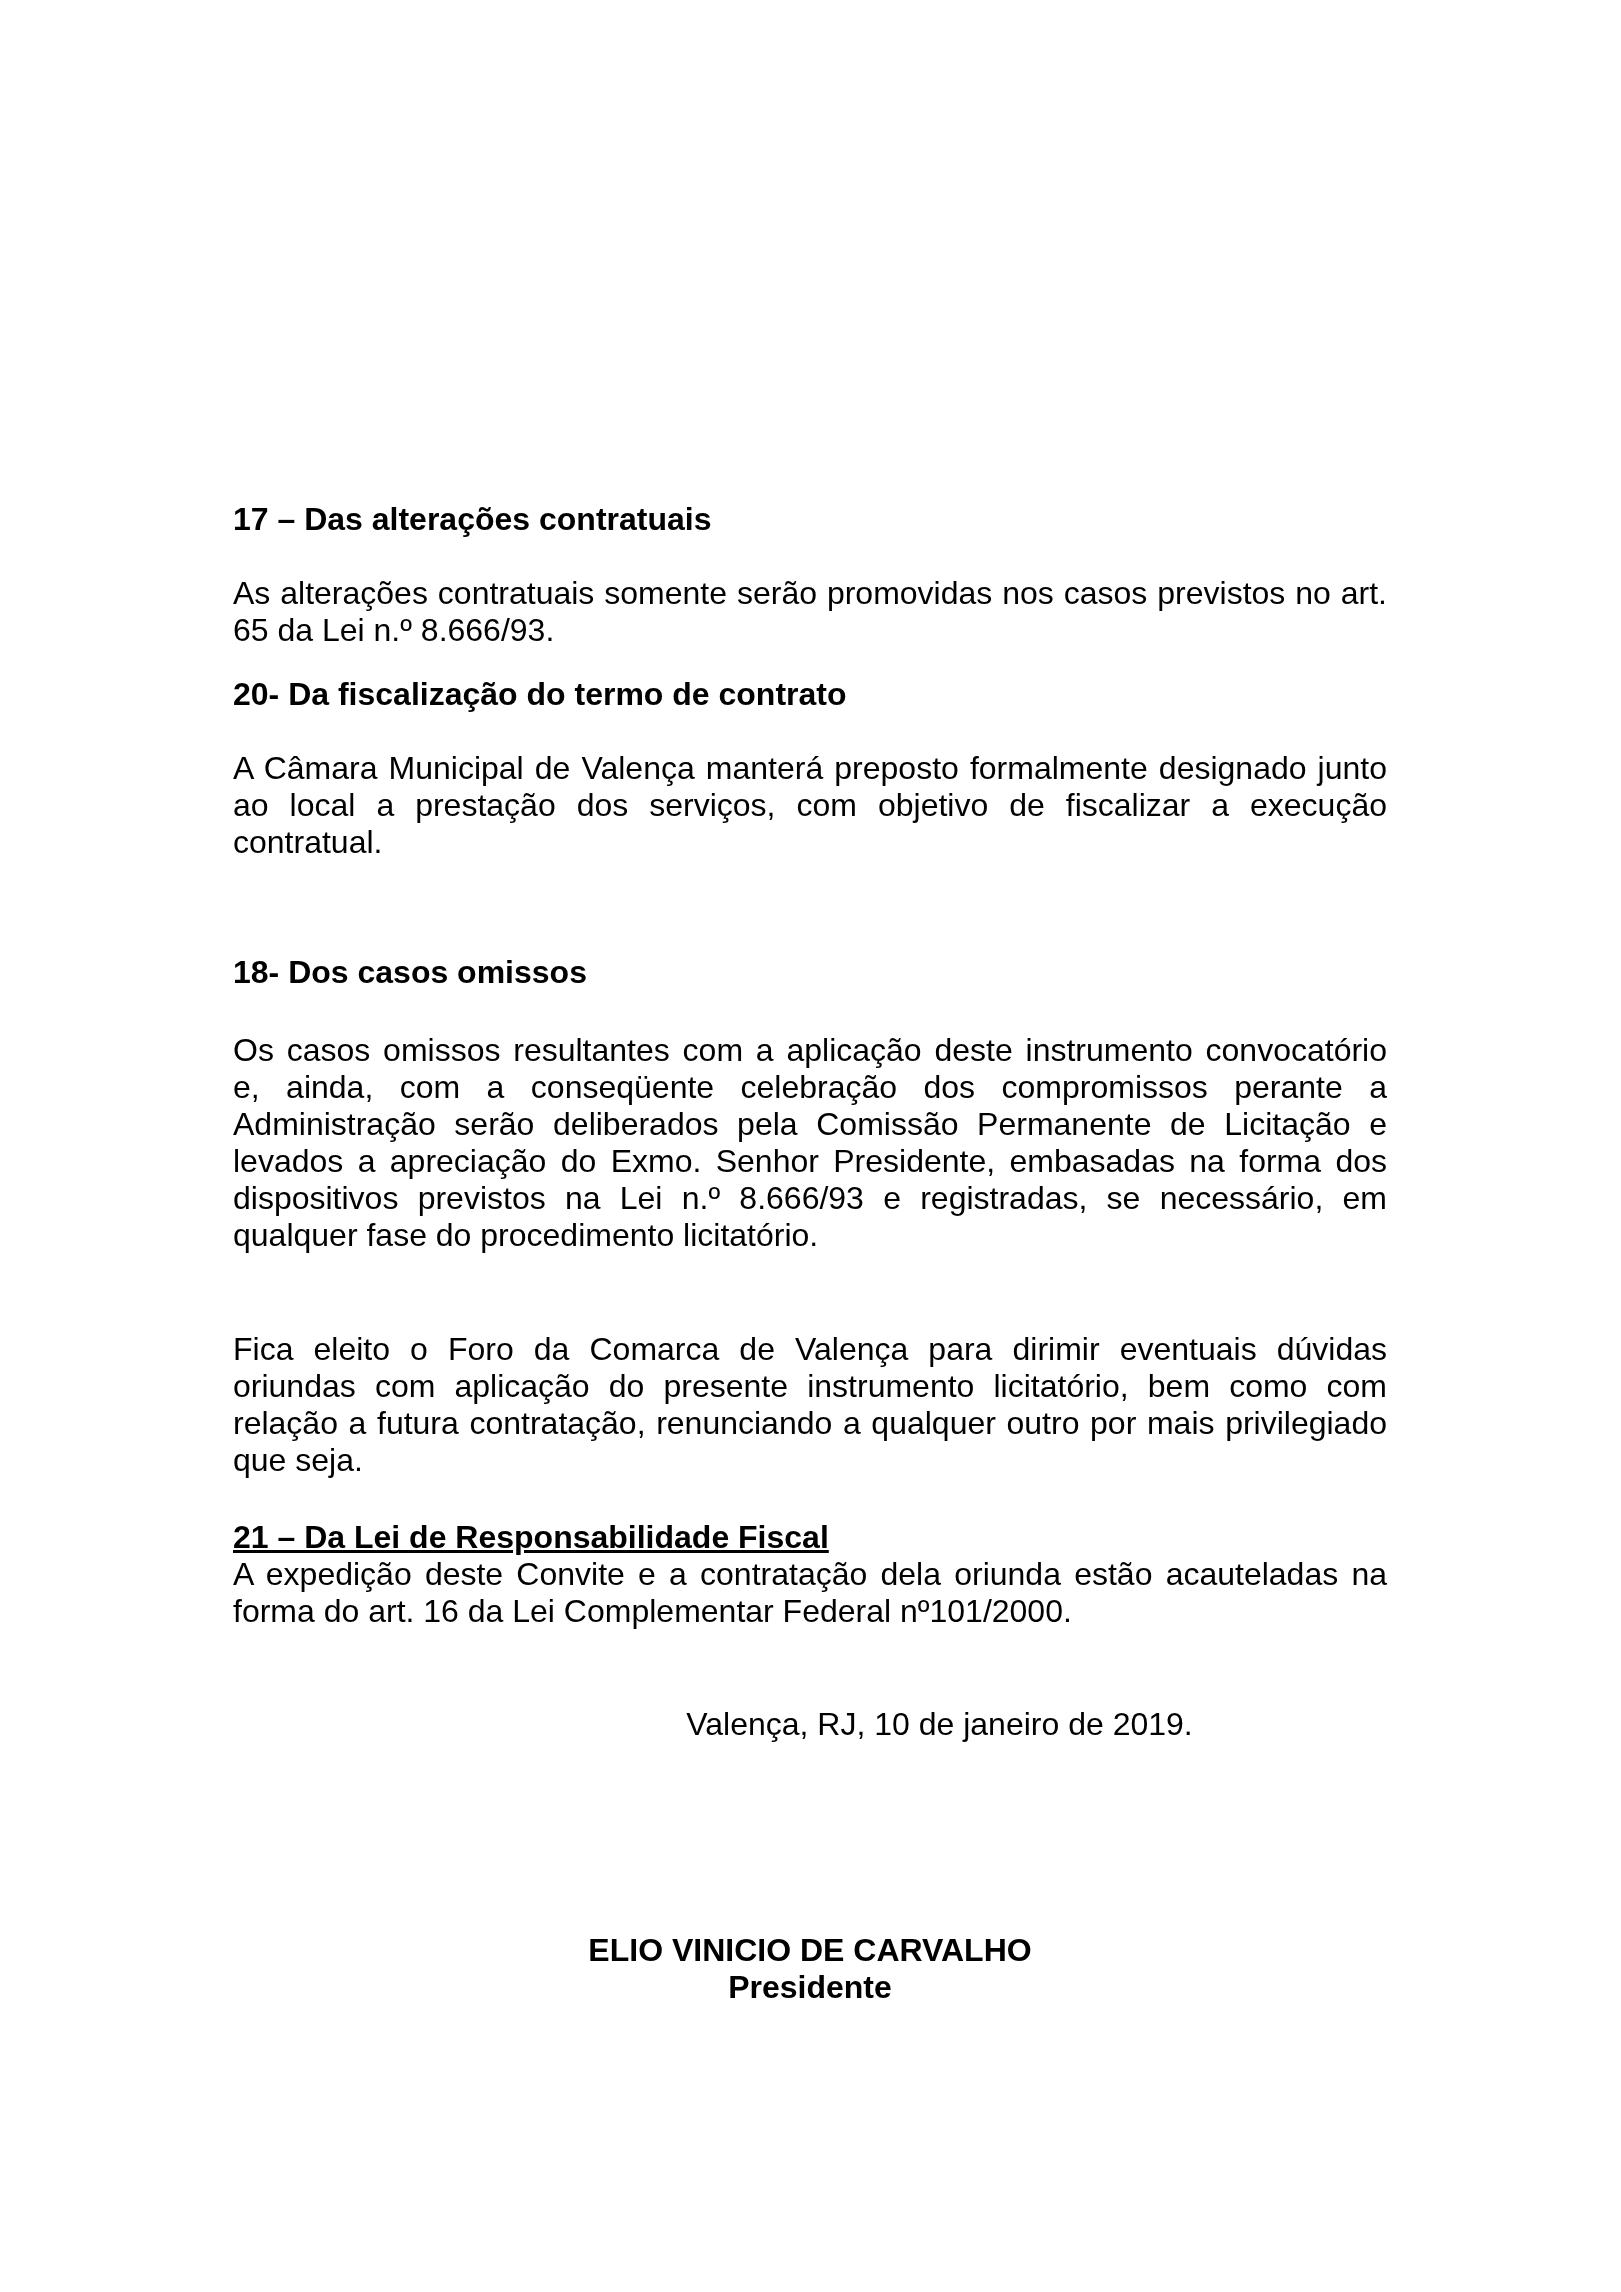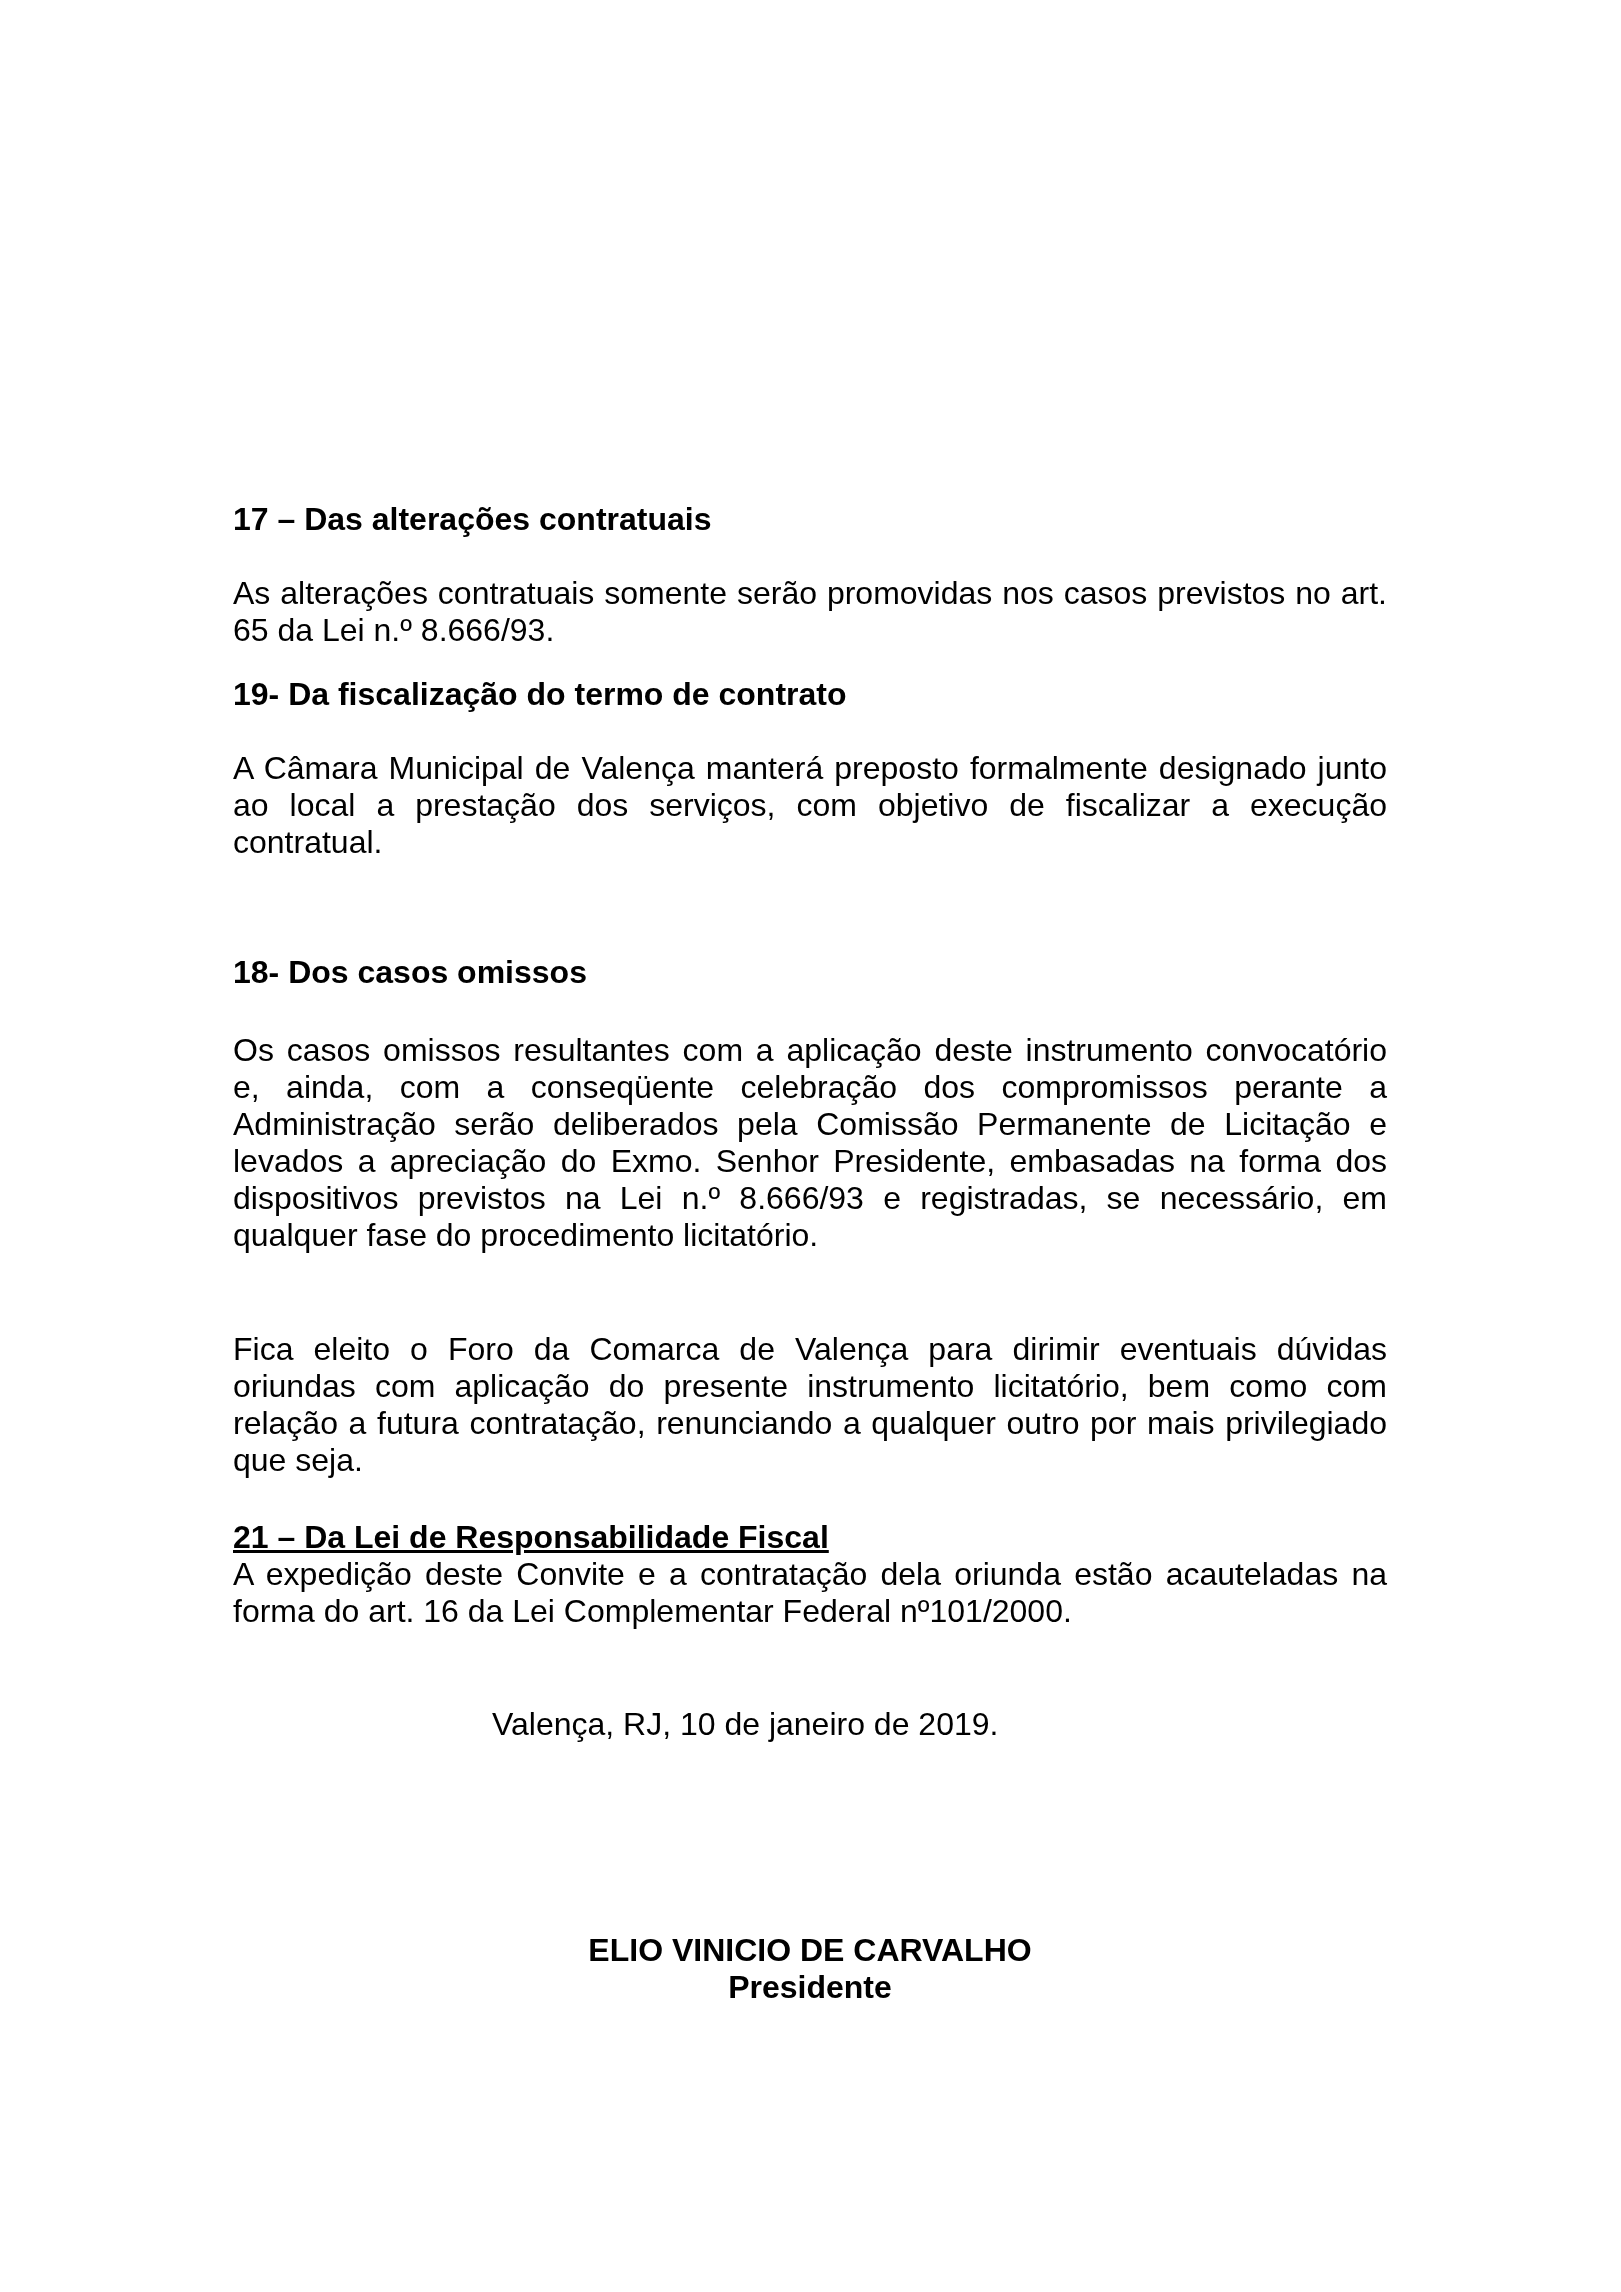--- a/index.html
+++ b/index.html
@@ -31,21 +31,21 @@
     line-height: inherit;
     text-align: left;
   }
   .body-par {
     margin: 0;
     text-align: justify;
   }
   .dateline {
     margin: 0;
     padding-left: 259px;
-    text-align: left;
+    text-align: center;
   }
   .signature {
     text-align: center;
     font-weight: 700;
   }
   .sig-line { margin: 0; }
   
   .mb37  { margin-bottom: 37px; }
   .mb27  { margin-bottom: 26.5px;   }
   .mb94  { margin-bottom: 93px; margin-top: 28px; }
@@ -59,21 +59,21 @@
 </style>
 </head>
 <body>
 
 <div class="page">
   <div class="content">
 
     <h2 class="heading mb37">17 – Das alterações contratuais</h2>
     <p class="body-par mb27">As alterações contratuais somente serão promovidas nos casos previstos no art. 65 da Lei n.º 8.666/93.</p>
 
-    <h2 class="heading mb37">19- Da fiscalização do termo de contrato</h2>
+    <h2 class="heading mb37">20- Da fiscalização do termo de contrato</h2>
     <p class="body-par mb94">A Câmara Municipal de Valença manterá preposto formalmente designado junto ao local a prestação dos serviços, com objetivo de fiscalizar a execução contratual.</p>
 
     <h2 class="heading mb42">18- Dos casos omissos</h2>
     <p class="body-par mb79">Os casos omissos resultantes com a aplicação deste instrumento convocatório e, ainda, com a conseqüente celebração dos compromissos perante a Administração serão deliberados pela Comissão Permanente de Licitação e levados a apreciação do Exmo. Senhor Presidente, embasadas na forma dos dispositivos previstos na Lei n.º 8.666/93 e registradas, se necessário, em qualquer fase do procedimento licitatório.</p>
 
     <p class="body-par mb41">Fica eleito o Foro da Comarca de Valença para dirimir eventuais dúvidas oriundas com aplicação do presente instrumento licitatório, bem como com relação a futura contratação, renunciando a qualquer outro por mais privilegiado que seja.</p>
 
     <h2 class="heading mb0">21 – Da Lei de Responsabilidade Fiscal</h2>
     <p class="body-par mb78">A expedição deste Convite e a contratação dela oriunda estão acauteladas na forma do art. 16 da Lei Complementar Federal nº101/2000.</p>
 

